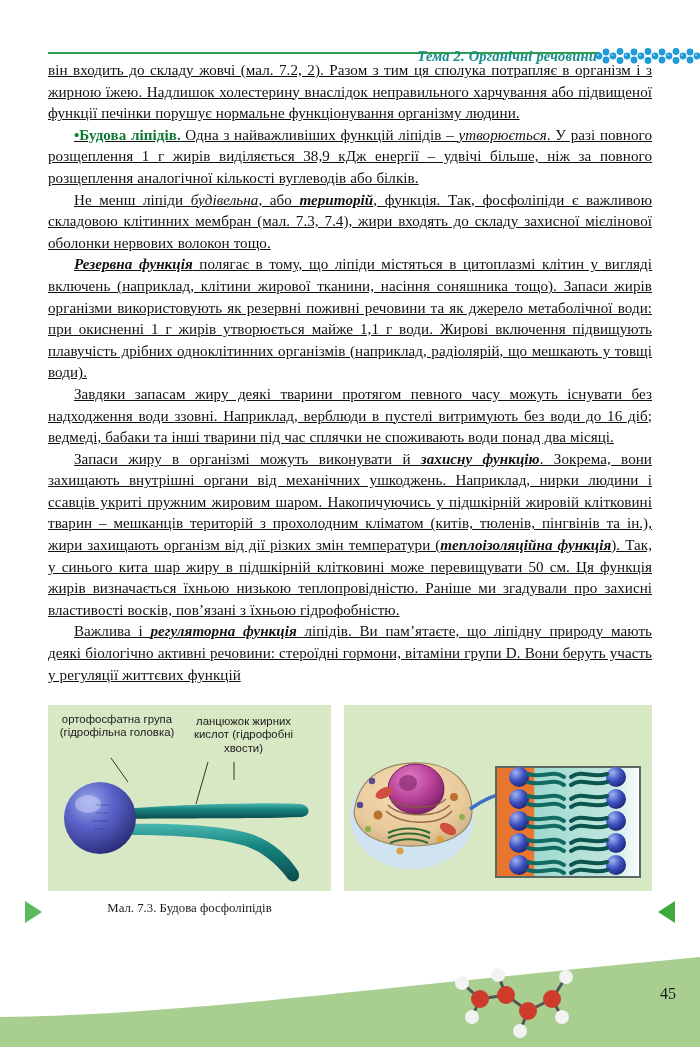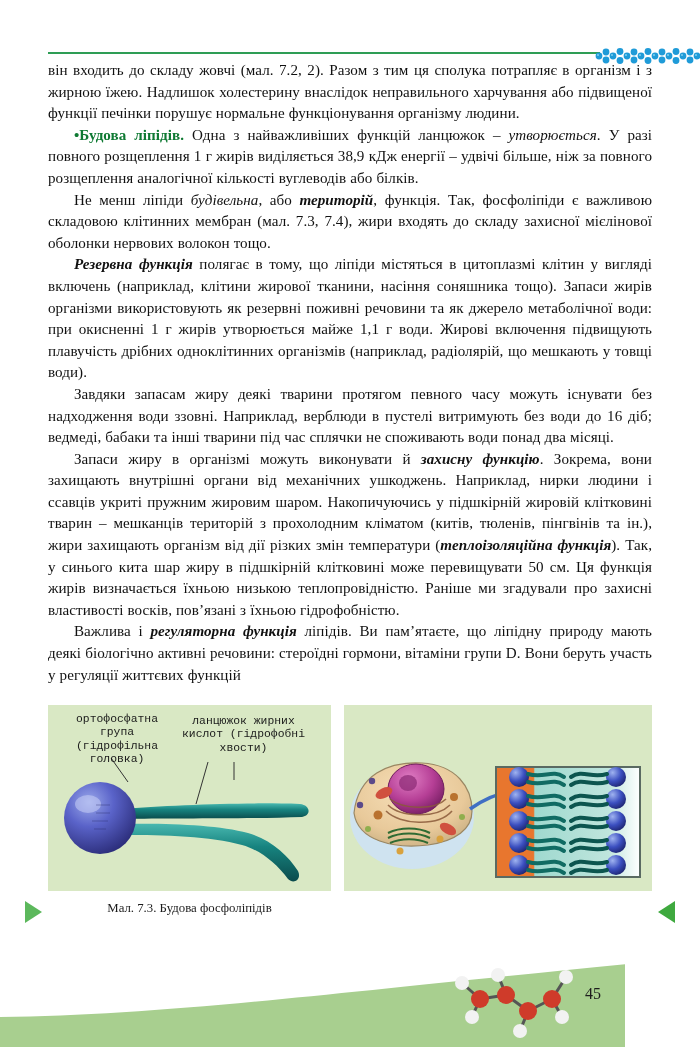--- a/index.html
+++ b/index.html
@@ -42,20 +42,21 @@
     right: 0px; top: 25px;
     width: 105px; height: 18px;
     overflow: hidden;
   }
 
   
   .content {
     position: absolute;
     left: 48px; top: 60px;
     width: 604px;
+    text-decoration: underline;
   }
   p.para {
     margin: 0 0 0 0;
     font-size: 15.1px;
     line-height: 21.6px;
     text-align: justify;
     text-indent: 26px;
     letter-spacing: 0.05px;
     word-spacing: 0.2px;
     hyphens: manual;
@@ -108,49 +109,50 @@
     border-left: 17px solid #5cb85c;
   }
   .tri-right {
     right: -23px; top: 196px;
     border-right: 17px solid #3fa93f;
   }
 
   
   .lbl {
     position: absolute;
-    font-family: Liberation Mono, monospace;
+    font-family: Liberation Sans, sans-serif;
     font-size: 11.4px;
     line-height: 13.4px;
     color: #1a1a1a;
     text-align: center;
   }
   #lbl-head { left: 10px; top: 8px; width: 118px; }
   #lbl-tail { left: 133px; top: 10px; width: 125px; }
 
   
   .footer-band {
     position: absolute;
     left: 0; bottom: 0;
-    width: 625px; height: 92px;
+    width: 700px; height: 92px;
     overflow: hidden;
   }
   .page-number {
     position: absolute;
     right: 24px; bottom: 44px;
     font-family: "Liberation Serif", "DejaVu Serif", serif;
     font-size: 16px;
     color: #1d1d1d;
   }
 </style>
 </head>
 <body>
 
 <div class="header">
   <div class="header-rule"></div>
+  <div class="header-title">Тема 2.  Органічні речовини</div>
   <div class="header-molecule">
     <svg width="105" height="18" viewBox="0 0 105 18">
       <g fill="#1f9bd8">
         <circle cx="4" cy="9" r="3.4"></circle>
           <circle cx="11" cy="5" r="3.4"></circle>
           <circle cx="11" cy="13" r="3.4"></circle>
         <circle cx="18" cy="9" r="3.4"></circle>
           <circle cx="25" cy="4.5" r="3.4"></circle>
           <circle cx="25" cy="13.5" r="3.4"></circle>
         <circle cx="32" cy="9" r="3.4"></circle>
@@ -179,21 +181,21 @@
           <circle cx="73" cy="8" r="1.1"></circle>
         <circle cx="87" cy="8" r="1.1"></circle>
           <circle cx="101" cy="8" r="1.1"></circle>
       </g>
     </svg>
   </div>
 </div>
 
 <div class="content">
   <p class="para noindent"><span>він входить до складу жовчі (мал. 7.2, 2). Разом з тим ця сполука потрапляє в організм і з жирною їжею. Надлишок холестерину внаслідок неправильного харчування або підвищеної функції печінки порушує нормальне функціонування організму людини.</span></p>
-  <p class="para"><span class="bold-green">•Будова ліпідів.</span><span> Одна з найважливіших функцій ланцюжок – </span><span class="it">утворюється</span><span>. У разі повного розщеплення 1 г жирів виділяється 38,9 кДж енергії – удвічі більше, ніж за повного розщеплення аналогічної кількості вуглеводів або білків.</span></p>
+  <p class="para"><span class="bold-green">•Будова ліпідів.</span><span> Одна з найважливіших функцій ліпідів – </span><span class="it">утворюється</span><span>. У разі повного розщеплення 1 г жирів виділяється 38,9 кДж енергії – удвічі більше, ніж за повного розщеплення аналогічної кількості вуглеводів або білків.</span></p>
   <p class="para"><span>Не менш ліпіди </span><span class="it">будівельна</span><span>, або </span><span class="bi">територій</span><span>, функція. Так, фосфоліпіди є важливою складовою клітинних мембран (мал. 7.3, 7.4), жири входять до складу захисної мієлінової оболонки нервових волокон тощо.</span></p>
   <p class="para"><span class="bi">Резервна функція</span><span> полягає в тому, що ліпіди містяться в цитоплазмі клітин у вигляді включень (наприклад, клітини жирової тканини, насіння соняшника тощо). Запаси жирів організми використовують як резервні поживні речовини та як джерело метаболічної води: при окисненні 1 г жирів утворюється майже 1,1 г води. Жирові включення підвищують плавучість дрібних одноклітинних організмів (наприклад, радіолярій, що мешкають у товщі води).</span></p>
   <p class="para"><span>Завдяки запасам жиру деякі тварини протягом певного часу можуть існувати без надходження води ззовні. Наприклад, верблюди в пустелі витримують без води до 16 діб; ведмеді, бабаки та інші тварини під час сплячки не споживають води понад два місяці.</span></p>
   <p class="para"><span>Запаси жиру в організмі можуть виконувати й </span><span class="bi">захисну функцію</span><span>. Зокрема, вони захищають внутрішні органи від механічних ушкоджень. Наприклад, нирки людини і ссавців укриті пружним жировим шаром. Накопичуючись у підшкірній жировій клітковині тварин – мешканців територій з прохолодним кліматом (китів, тюленів, пінгвінів та ін.), жири захищають організм від дії різких змін температури (</span><span class="bi">теплоізоляційна функція</span><span>). Так, у синього кита шар жиру в підшкірній клітковині може перевищувати 50 см. Ця функція жирів визначається їхньою низькою теплопровідністю. Раніше ми згадували про захисні властивості восків, пов’язані з їхньою гідрофобністю.</span></p>
   <p class="para"><span>Важлива і </span><span class="bi">регуляторна функція</span><span> ліпідів. Ви пам’ятаєте, що ліпідну природу мають деякі біологічно активні речовини: стероїдні гормони, вітаміни групи D. Вони беруть участь у регуляції життєвих функцій</span></p>
 </div>
 
 <div class="figures">
 
   <div class="fig" id="fig-left">

